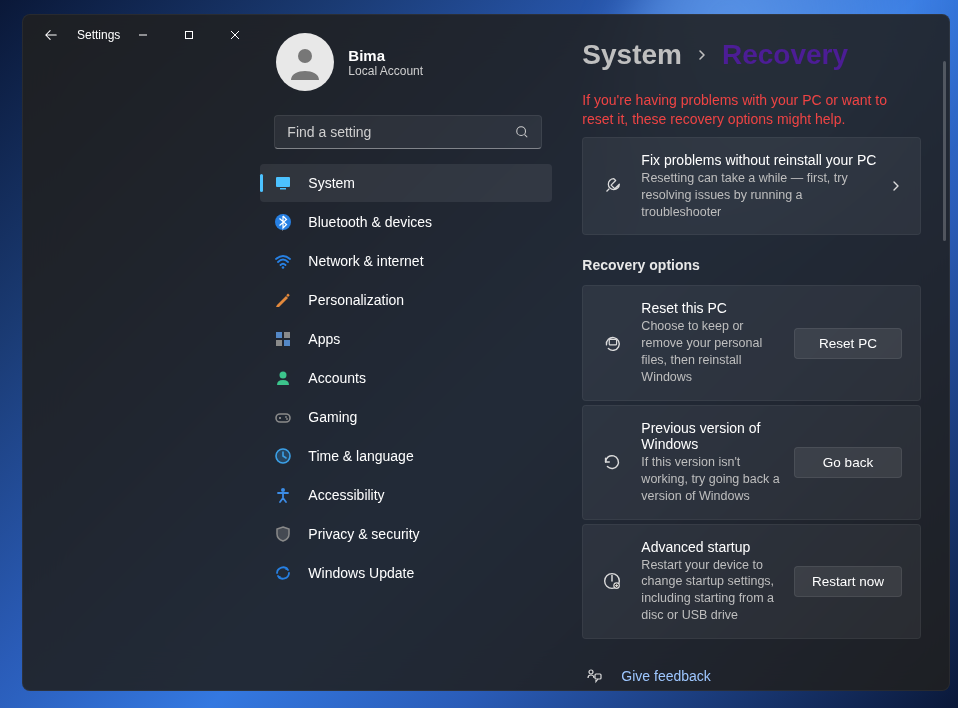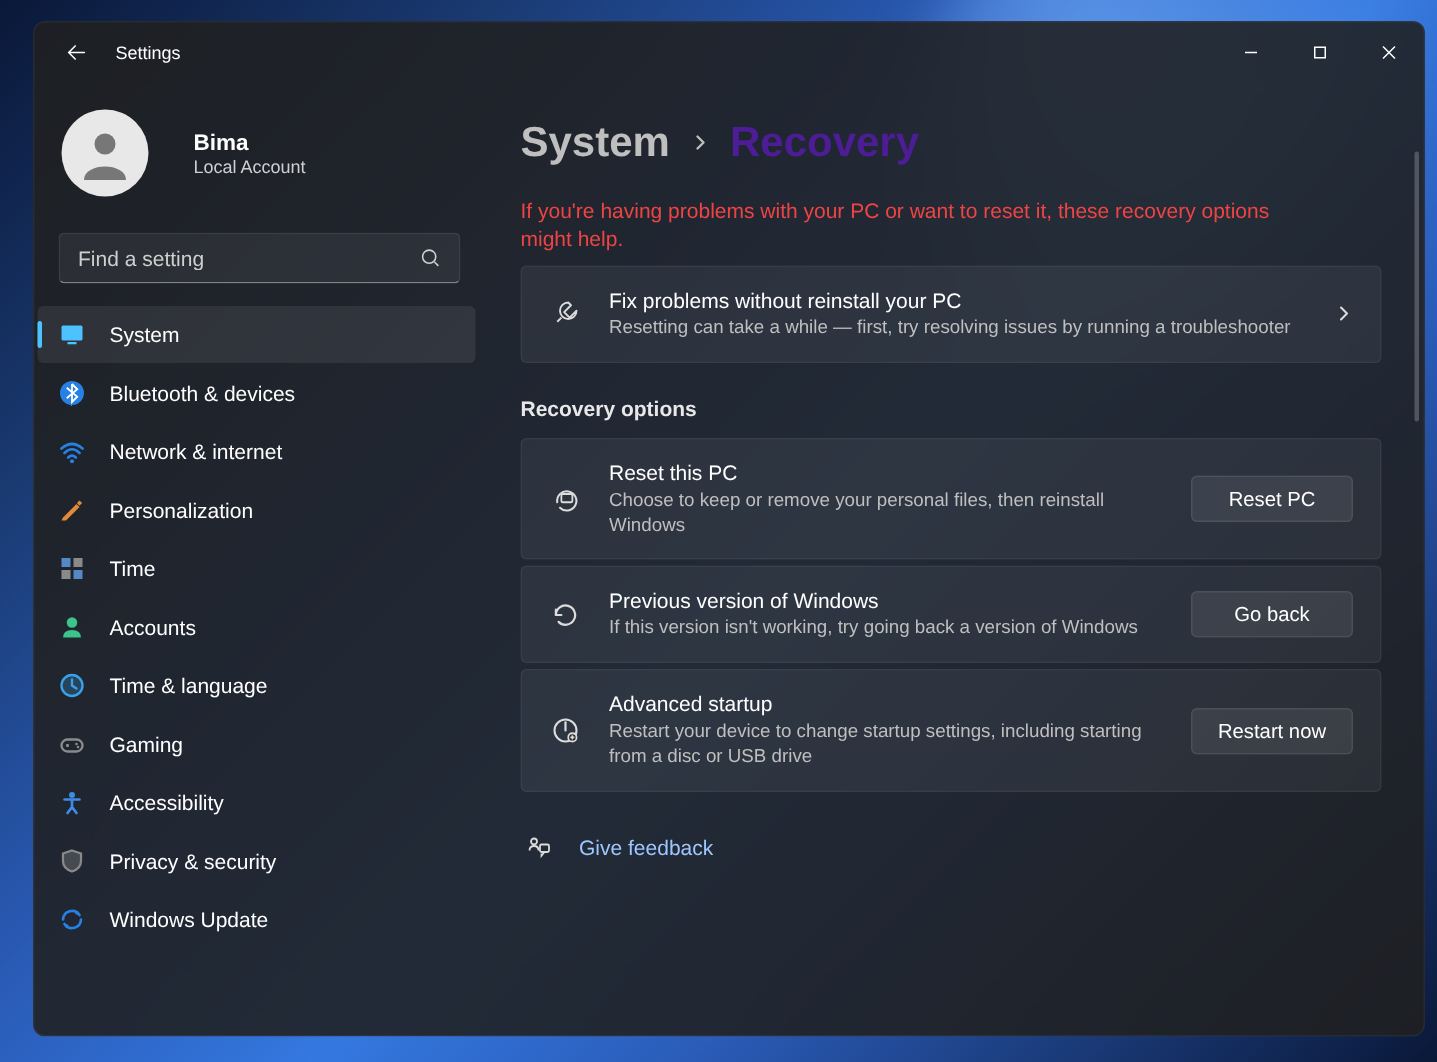--- a/index.html
+++ b/index.html
@@ -18,21 +18,21 @@
   border-radius: 50%;
   filter: blur(20px);
 }
 .window {
   position: absolute;
   top: 14px; left: 22px; right: 8px; bottom: 17px;
   background: rgba(32,32,32,0.88);
   border-radius: 8px;
   backdrop-filter: blur(20px);
   display: flex;
-  flex-direction: column;
+  flex-direction: row;
   overflow: hidden;
   border: 1px solid rgba(255,255,255,0.05);
 }
 .titlebar {
   height: 40px;
   display: flex;
   align-items: center;
   padding-left: 8px;
 }
 .back-btn {
@@ -69,21 +69,21 @@
   display: flex;
   align-items: center;
   padding: 10px 16px 18px 18px;
 }
 .avatar {
   width: 58px; height: 58px;
   border-radius: 50%;
   background: #e8e8e8;
   display: flex; align-items: center; justify-content: center;
 }
-.profile-text { margin-left: 30px; }
+.profile-text { margin-left: 14px; }
 .profile-name { color: #fff; font-weight: 600; font-size: 15px; }
 .profile-sub { color: #cfcfcf; font-size: 12px; }
 .search {
   margin: 6px 16px 14px 16px;
   height: 34px;
   background: rgba(255,255,255,0.06);
   border: 1px solid rgba(255,255,255,0.08);
   border-bottom: 1px solid rgba(255,255,255,0.4);
   border-radius: 4px;
   display: flex;
@@ -321,51 +321,51 @@
           </div>
           <div class="nav-item">
             <span class="nav-icon">
               <svg width="18" height="18" viewBox="0 0 18 18">
                 <rect x="2" y="2" width="6" height="6" fill="#5488c7"></rect>
                 <rect x="10" y="2" width="6" height="6" fill="#8a8a8a"></rect>
                 <rect x="2" y="10" width="6" height="6" fill="#8a8a8a"></rect>
                 <rect x="10" y="10" width="6" height="6" fill="#5488c7"></rect>
               </svg>
             </span>
-            <span class="nav-label">Time</span>
+            <span class="nav-label">Apps</span>
           </div>
           <div class="nav-item">
             <span class="nav-icon">
               <svg width="18" height="18" viewBox="0 0 18 18">
                 <circle cx="9" cy="6" r="3.5" fill="#3cc48c"></circle>
                 <path d="M3 16 Q3 11 9 11 Q15 11 15 16 Z" fill="#3cc48c"></path>
               </svg>
             </span>
             <span class="nav-label">Accounts</span>
-          </div>
-          <div class="nav-item">
-            <span class="nav-icon">
-              <svg width="18" height="18" viewBox="0 0 18 18">
-                <circle cx="9" cy="9" r="7" fill="none" stroke="#3ca0e6" stroke-width="1.6"></circle>
-                <path d="M9 5 L9 9 L12 11" stroke="#3ca0e6" stroke-width="1.6" fill="none" stroke-linecap="round"></path>
-                <circle cx="9" cy="9" r="7.5" fill="#3ca0e6" opacity="0.25"></circle>
-              </svg>
-            </span>
-            <span class="nav-label">Time &amp; language</span>
           </div>
           <div class="nav-item">
             <span class="nav-icon">
               <svg width="18" height="18" viewBox="0 0 18 18">
                 <rect x="2" y="6" width="14" height="8" rx="4" fill="none" stroke="#8a8a8a" stroke-width="1.6"></rect>
                 <path d="M6 9 L6 11 M5 10 L7 10" stroke="#8a8a8a" stroke-width="1.4"></path>
                 <circle cx="12" cy="9" r="0.9" fill="#8a8a8a"></circle>
                 <circle cx="13" cy="11" r="0.9" fill="#8a8a8a"></circle>
               </svg>
             </span>
             <span class="nav-label">Gaming</span>
+          </div>
+          <div class="nav-item">
+            <span class="nav-icon">
+              <svg width="18" height="18" viewBox="0 0 18 18">
+                <circle cx="9" cy="9" r="7" fill="none" stroke="#3ca0e6" stroke-width="1.6"></circle>
+                <path d="M9 5 L9 9 L12 11" stroke="#3ca0e6" stroke-width="1.6" fill="none" stroke-linecap="round"></path>
+                <circle cx="9" cy="9" r="7.5" fill="#3ca0e6" opacity="0.25"></circle>
+              </svg>
+            </span>
+            <span class="nav-label">Time &amp; language</span>
           </div>
           <div class="nav-item">
             <span class="nav-icon">
               <svg width="18" height="18" viewBox="0 0 18 18">
                 <circle cx="9" cy="4" r="2" fill="#3c8ce6"></circle>
                 <path d="M4 7 L14 7 M9 7 L9 12 M9 12 L6 16 M9 12 L12 16" stroke="#3c8ce6" stroke-width="1.8" stroke-linecap="round"></path>
               </svg>
             </span>
             <span class="nav-label">Accessibility</span>
           </div>

